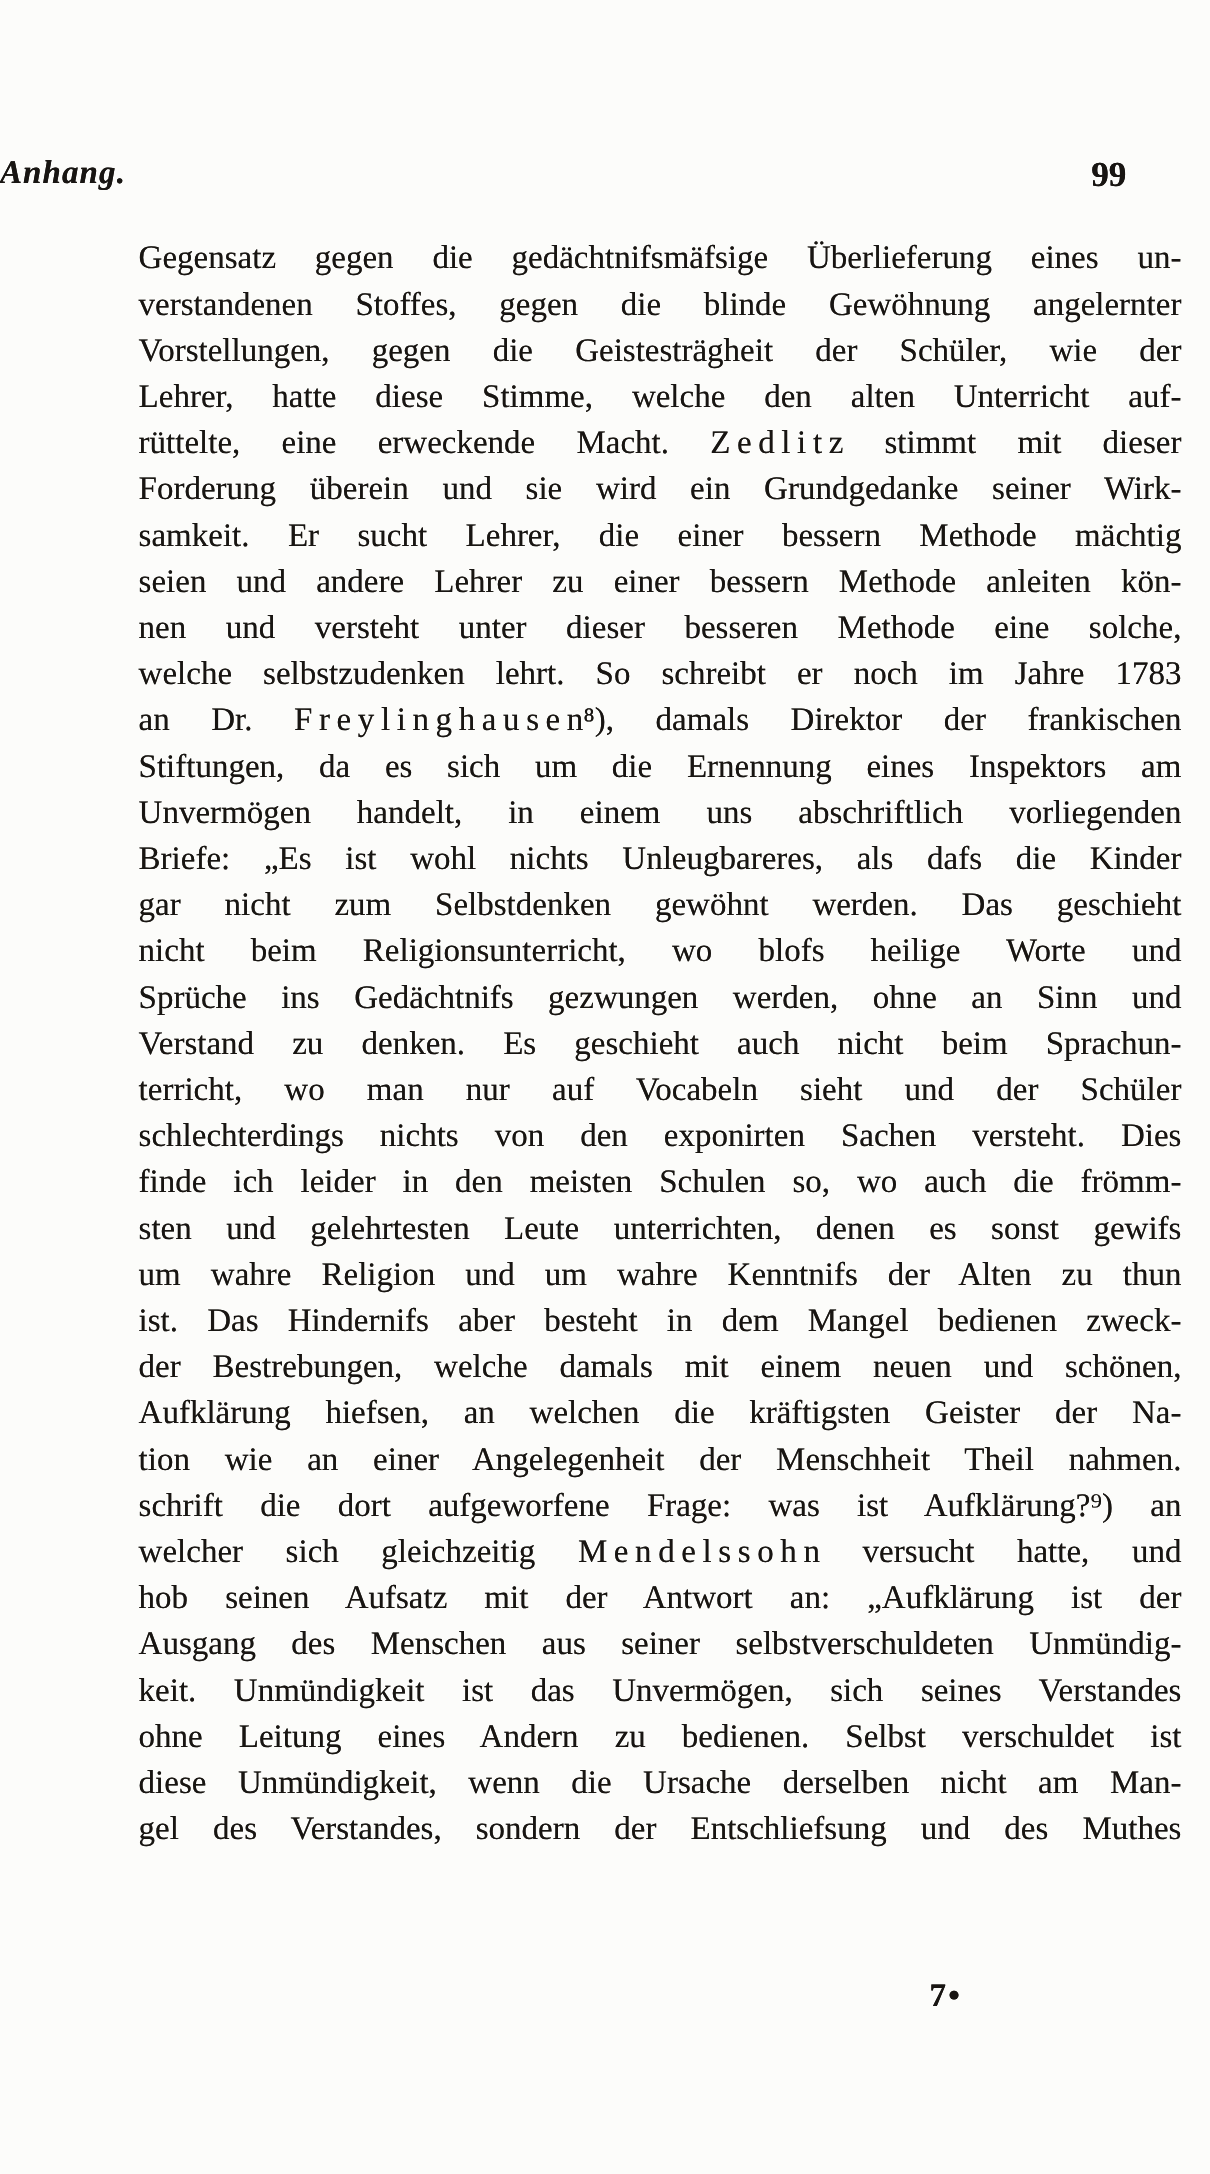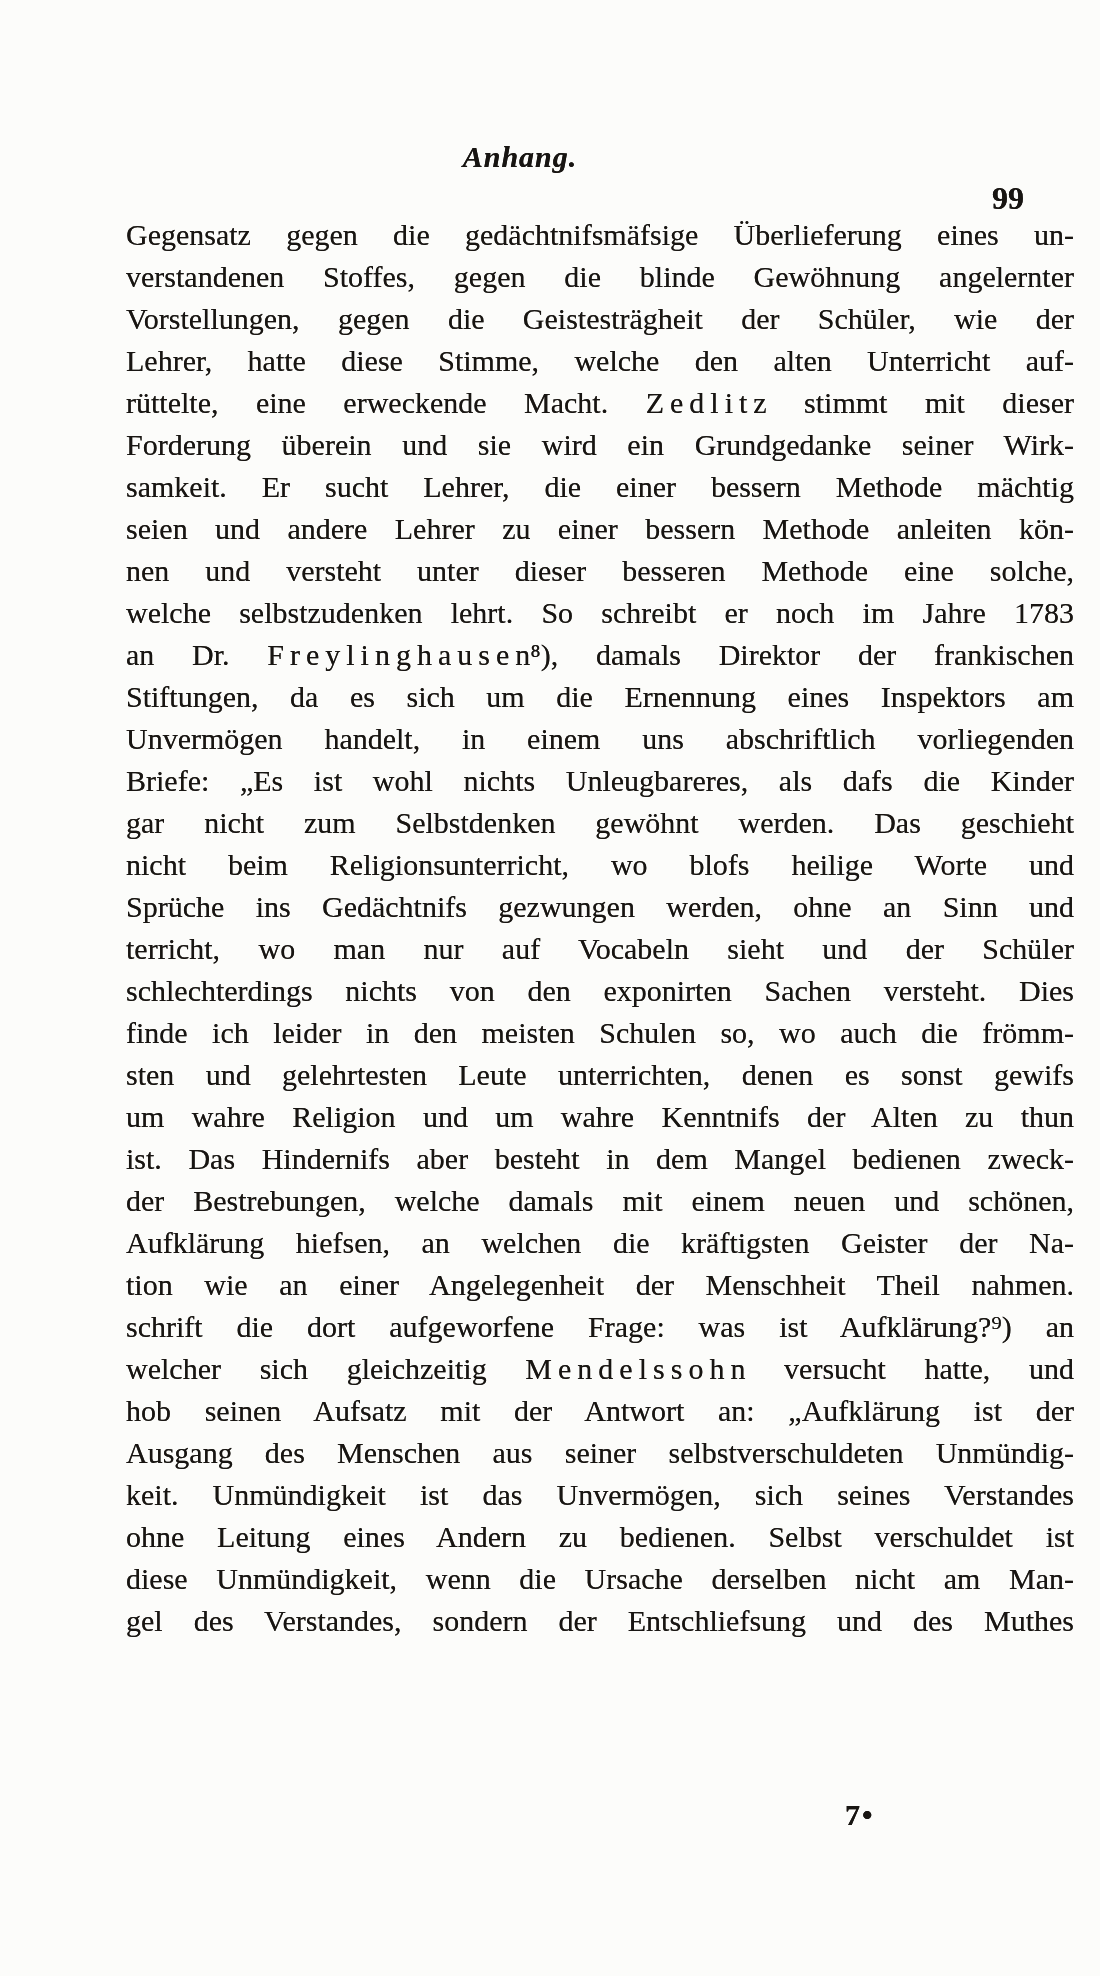--- a/index.html
+++ b/index.html
@@ -16,35 +16,34 @@
     color: #181512;
     font-family: "Liberation Serif", "DejaVu Serif", serif;
     overflow: hidden;
   }
   
   .running-title {
     position: absolute;
     top: 140px;
     left: 0;
     width: 1040px;
-    text-align: center;
+    text-align: left;
     font-style: italic;
     font-weight: 700;
     font-size: 30px;
     letter-spacing: 1px;
     text-shadow: 0 0 0.6px currentColor;
   }
   .page-number {
     position: absolute;
     top: 140px;
     right: 76px;
     font-size: 32px;
     font-weight: 700;
     text-shadow: 0 0 0.5px currentColor;
-    margin-top: 40px;
   }
   
   .body-text {
     position: absolute;
     top: 214px;
     left: 78px;
     width: 948px;
     margin-left: 48px;
   }
   .line {
@@ -87,20 +86,21 @@
     <div class="line">seien und andere Lehrer zu einer bessern Methode anleiten kön-</div>
     <div class="line">nen und versteht unter dieser besseren Methode eine solche,</div>
     <div class="line">welche selbstzudenken lehrt. So schreibt er noch im Jahre 1783</div>
     <div class="line">an Dr. F r e y l i n g h a u s e n⁸), damals Direktor der frankischen</div>
     <div class="line">Stiftungen, da es sich um die Ernennung eines Inspektors am</div>
     <div class="line">Unvermögen handelt, in einem uns abschriftlich vorliegenden</div>
     <div class="line">Briefe: „Es ist wohl nichts Unleugbareres, als dafs die Kinder</div>
     <div class="line">gar nicht zum Selbstdenken gewöhnt werden. Das geschieht</div>
     <div class="line">nicht beim Religionsunterricht, wo blofs heilige Worte und</div>
     <div class="line">Sprüche ins Gedächtnifs gezwungen werden, ohne an Sinn und</div>
+    <div class="line">Verstand zu denken. Es geschieht auch nicht beim Sprachun-</div>
     <div class="line">terricht, wo man nur auf Vocabeln sieht und der Schüler</div>
     <div class="line">schlechterdings nichts von den exponirten Sachen versteht. Dies</div>
     <div class="line">finde ich leider in den meisten Schulen so, wo auch die frömm-</div>
     <div class="line">sten und gelehrtesten Leute unterrichten, denen es sonst gewifs</div>
     <div class="line">um wahre Religion und um wahre Kenntnifs der Alten zu thun</div>
     <div class="line">ist. Das Hindernifs aber besteht in dem Mangel bedienen zweck-</div>
     <div class="line">der Bestrebungen, welche damals mit einem neuen und schönen,</div>
     <div class="line">Aufklärung hiefsen, an welchen die kräftigsten Geister der Na-</div>
     <div class="line">tion wie an einer Angelegenheit der Menschheit Theil nahmen.</div>
     <div class="line">schrift die dort aufgeworfene Frage: was ist Aufklärung?⁹) an</div>

